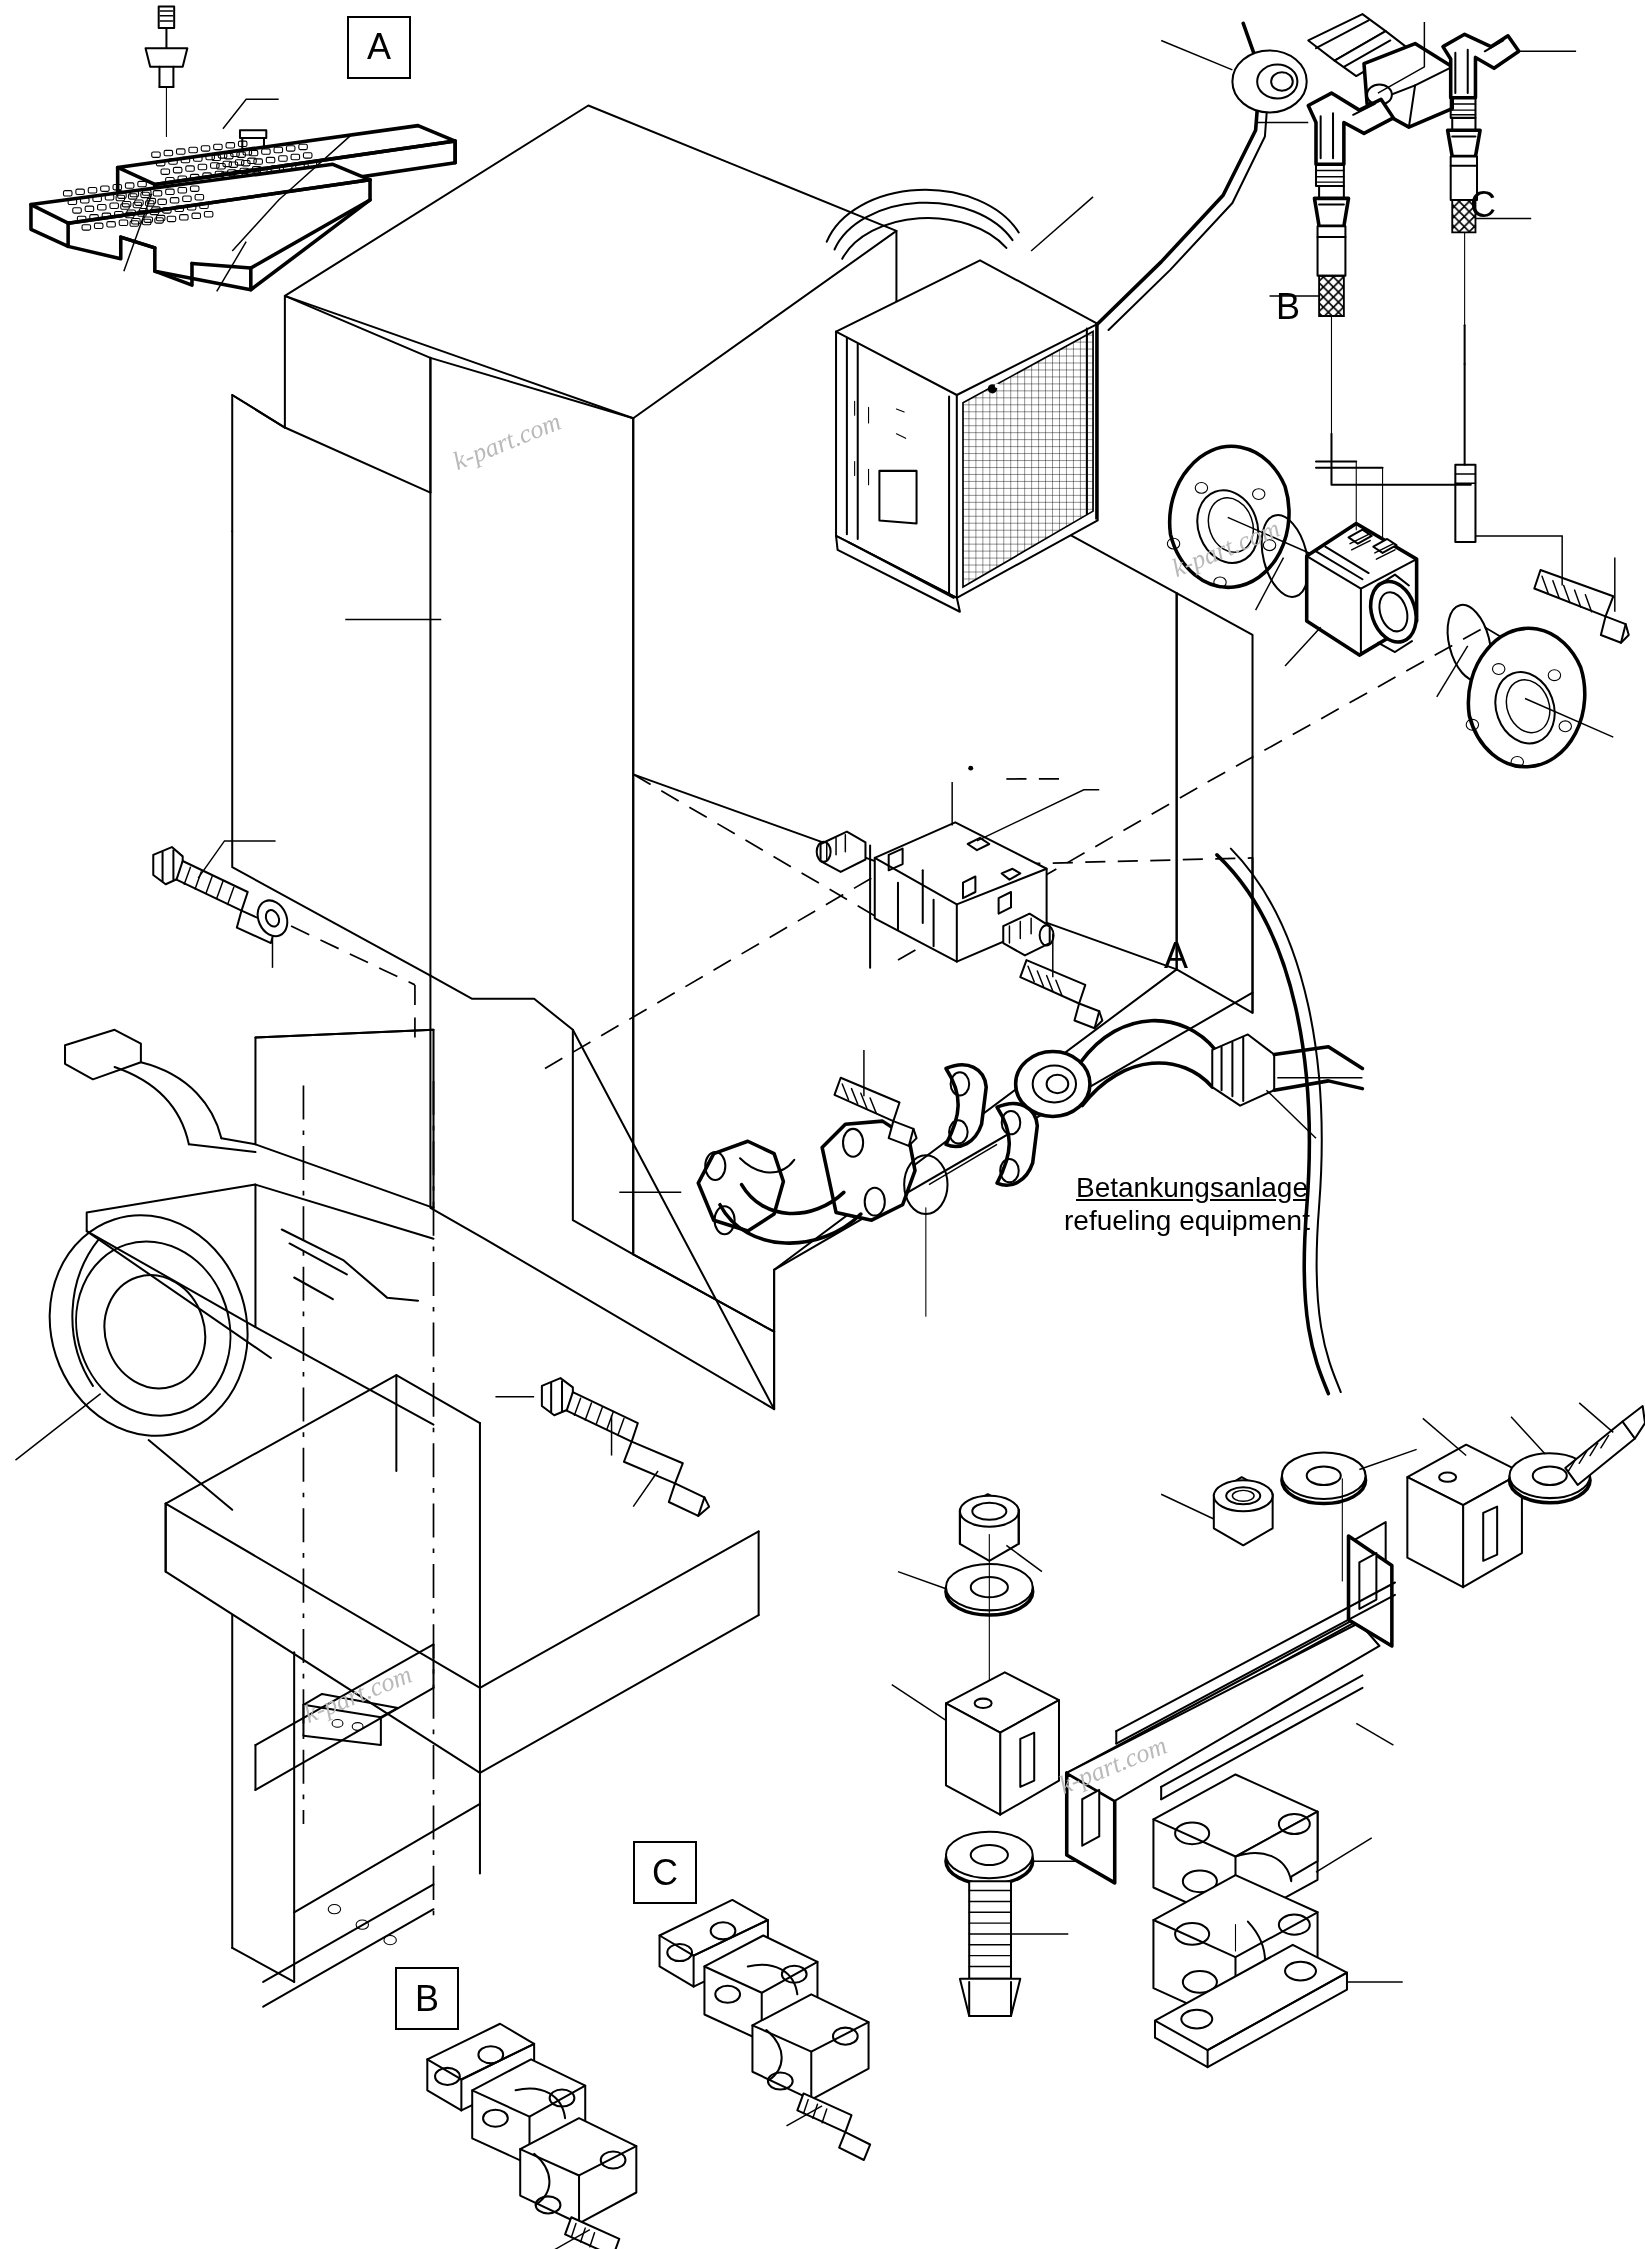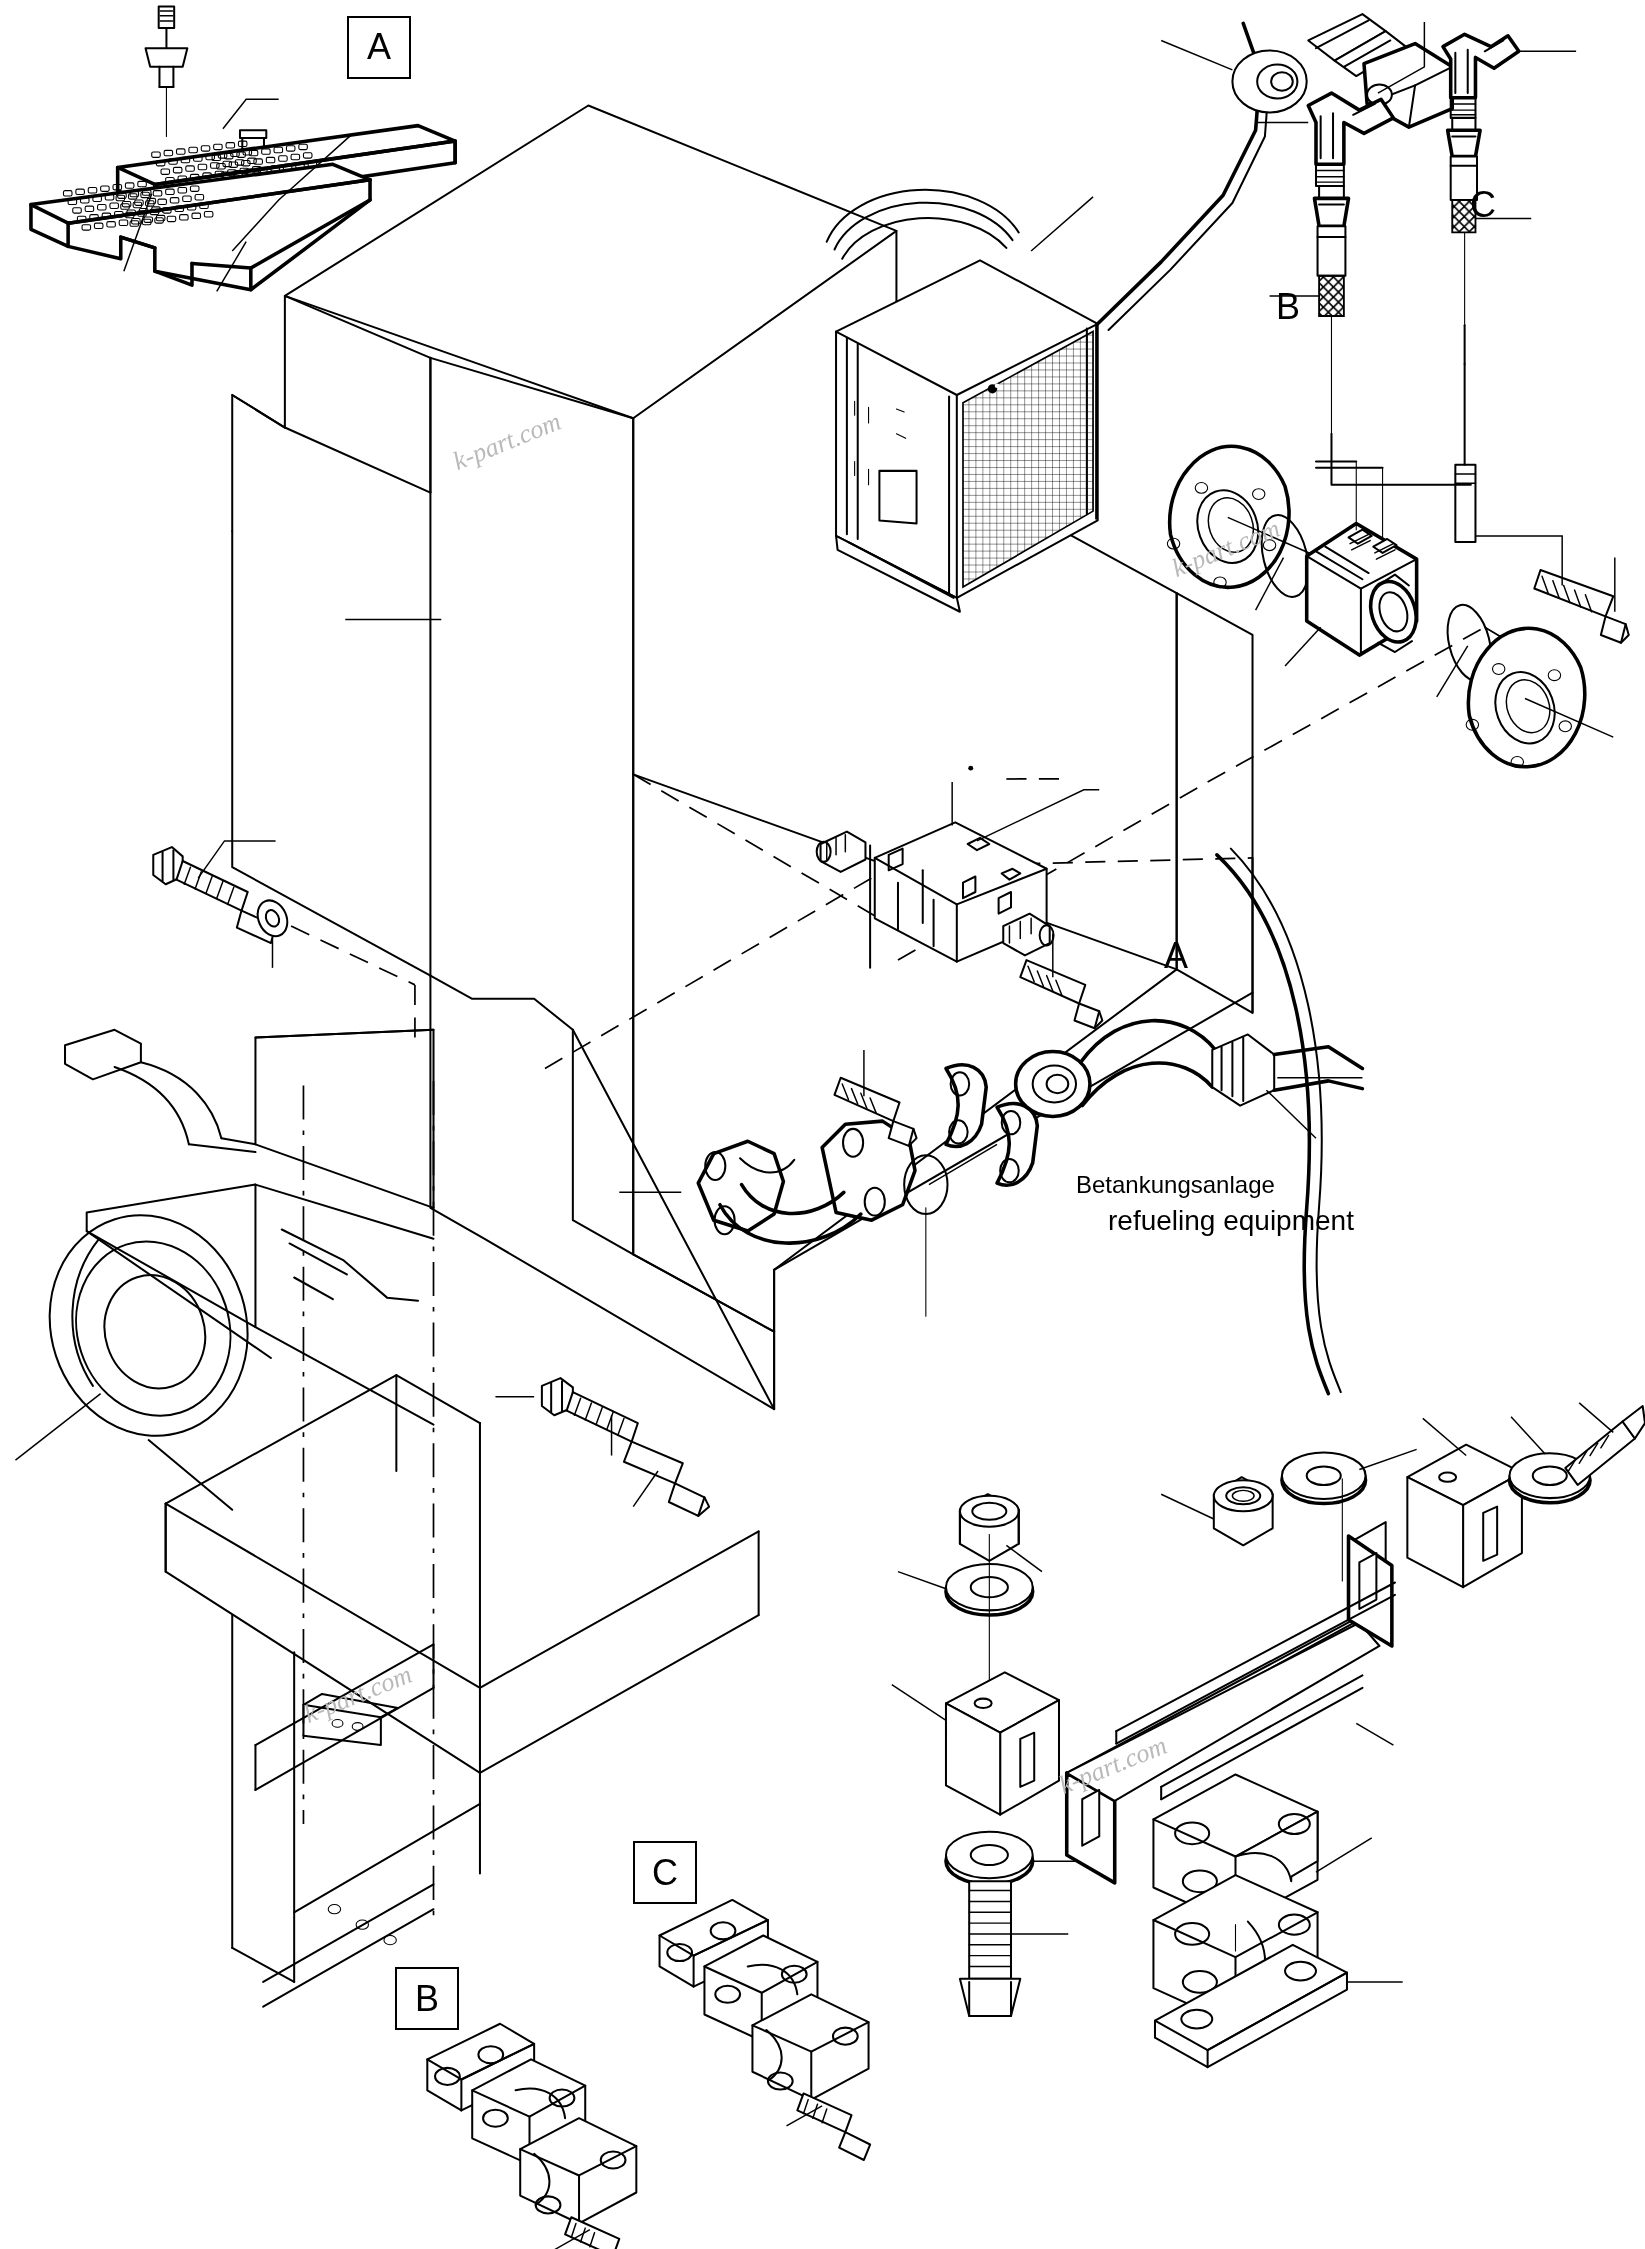--- a/index.html
+++ b/index.html
@@ -738,17 +738,17 @@
   <div class="plainlbl" style="left:1276px;top:286px;">B</div>
 
   <div class="plainlbl" style="left:1470px;top:184px;">C</div>
 
   <div class="plainlbl" style="left:1164px;top:935px;">A</div>
 
   <div class="boxlbl" style="left:633px;top:1841px;width:60px;height:59px;">C</div>
 
   <div class="boxlbl" style="left:395px;top:1967px;width:60px;height:59px;">B</div>
 
-  <div class="lbl" style="left:1076px;top:1172px;font-size:24px;">Betankungsanlage</div>
-  <div class="lbl" style="left:1108px;top:1205px;font-size:28px;">refueling equipment</div>
+  <div class="lbl" style="left:1076px;top:1172px;font-size:28px;text-decoration:underline;">Betankungsanlage</div>
+  <div class="lbl" style="left:1064px;top:1205px;font-size:28px;">refueling equipment</div>
 
 </div>
 
 
 </body></html>

